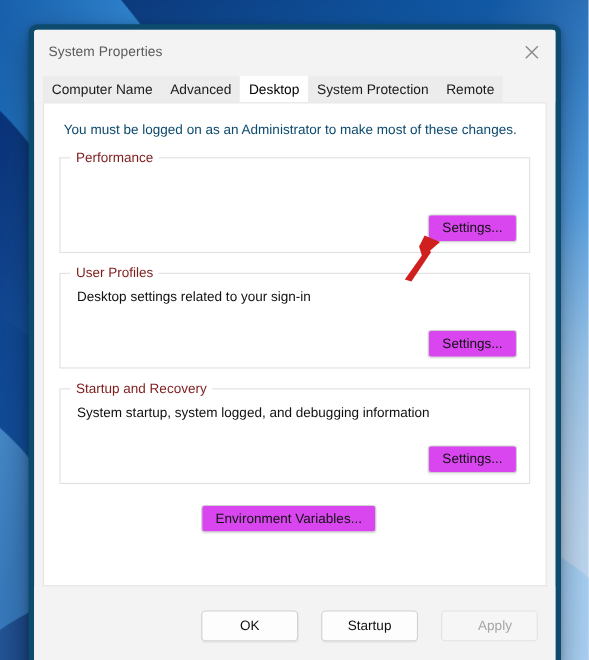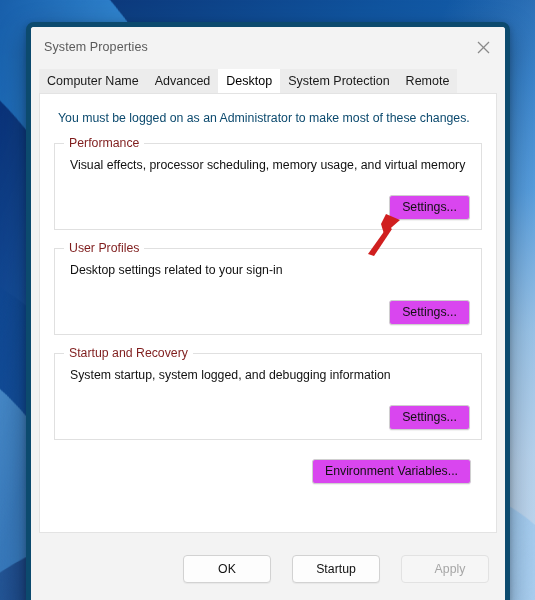--- a/index.html
+++ b/index.html
@@ -168,21 +168,21 @@
     box-shadow: 0 1px 1px rgba(0,0,0,0.06);
     line-height: 23px;
     white-space: nowrap;
   }
   .btn.settings {
     position: absolute;
     right: 11px; bottom: 9px;
     min-width: 81px;
   }
   #env-vars-row {
-    display: flex; justify-content: flex-end;
+    display: flex; justify-content: center;
     margin-top: 19px;
     padding-right: 11px;
   }
   #env-vars-btn { min-width: 146px; }
 
   
   #footer {
     flex: 1;
     display: flex; align-items: center; justify-content: flex-end;
     gap: 21px;
@@ -247,21 +247,20 @@
     <div class="tab">System Protection</div>
     <div class="tab">Remote</div>
   </div>
 
   <div id="tabpanel">
 
     <div id="admin-note">You must be logged on as an Administrator to make most of these changes.</div>
 
     <div class="group">
       <span class="group-title">Performance</span>
-      <div class="group-desc">Visual effects, processor scheduling, memory usage, and virtual memory</div>
       <button class="btn settings">Settings...</button>
     </div>
 
     <div class="group">
       <span class="group-title">User Profiles</span>
       <div class="group-desc">Desktop settings related to your sign-in</div>
       <button class="btn settings">Settings...</button>
     </div>
 
     <div class="group">

